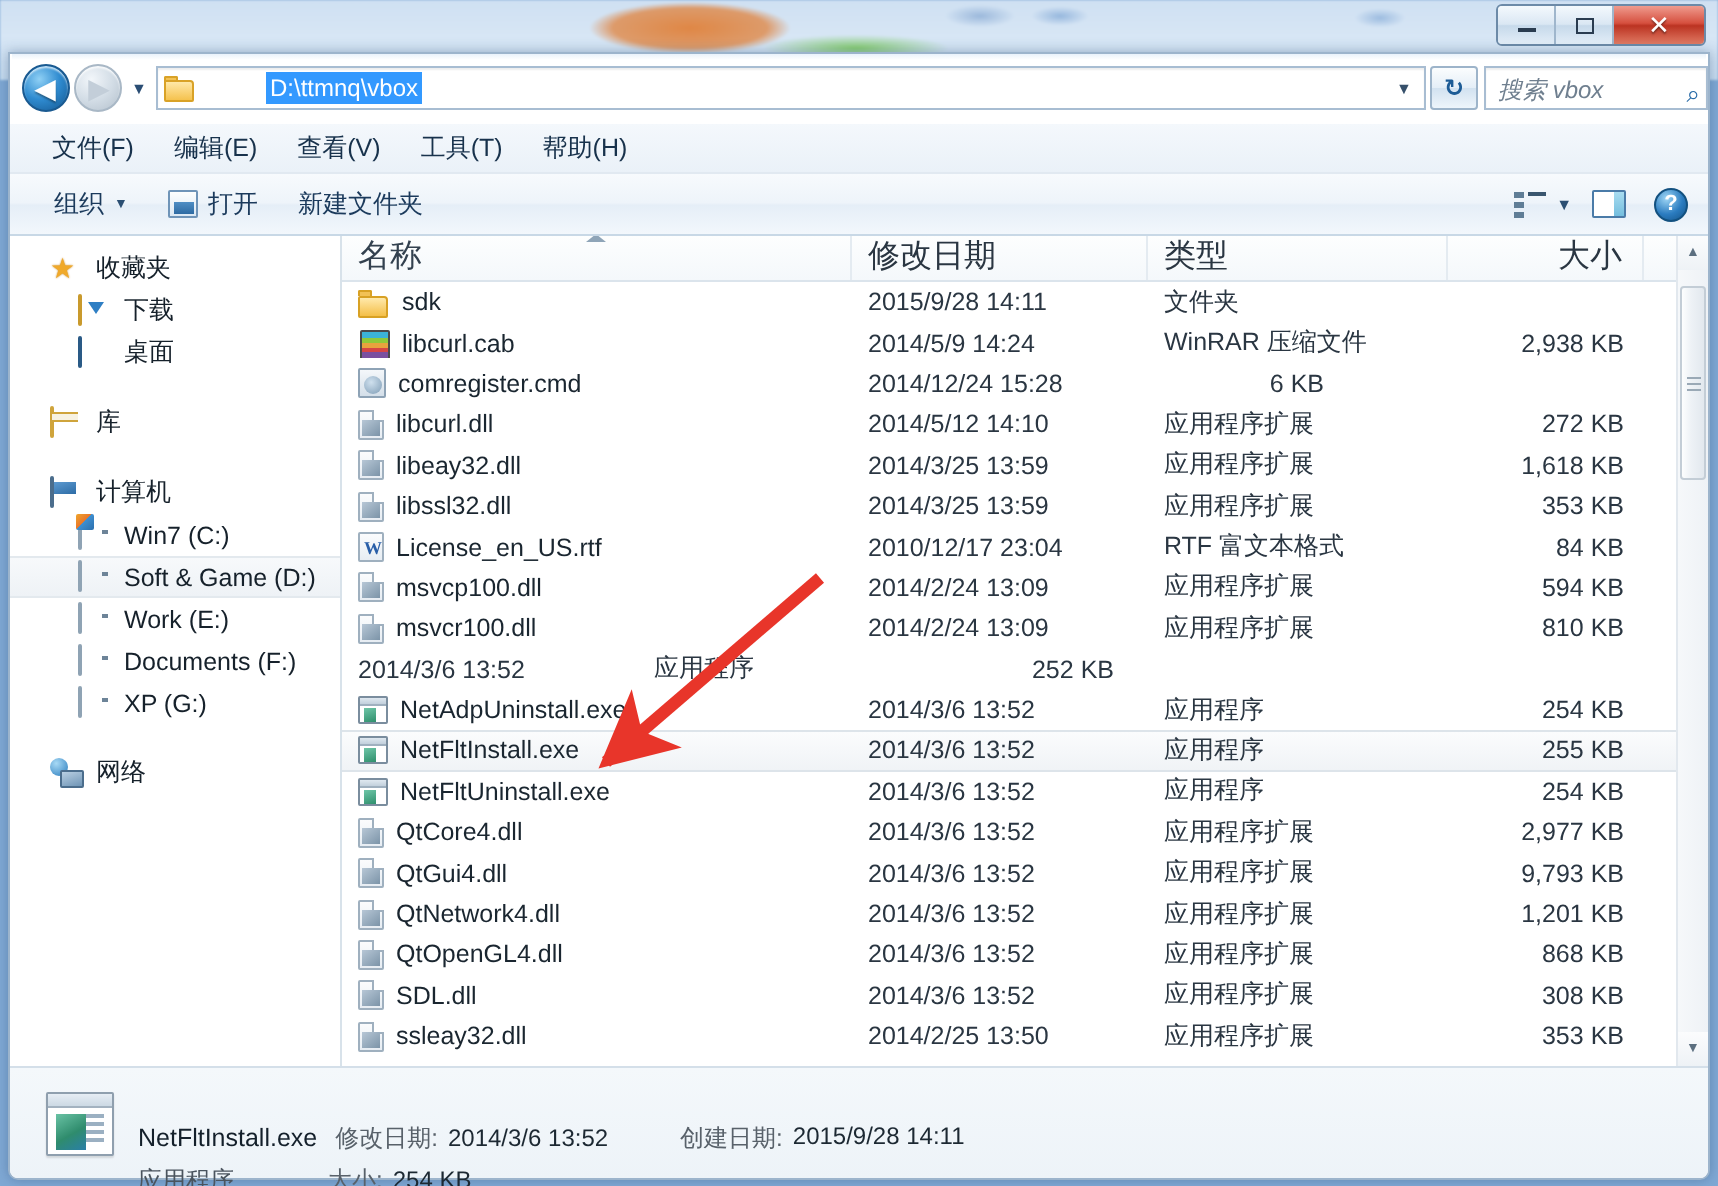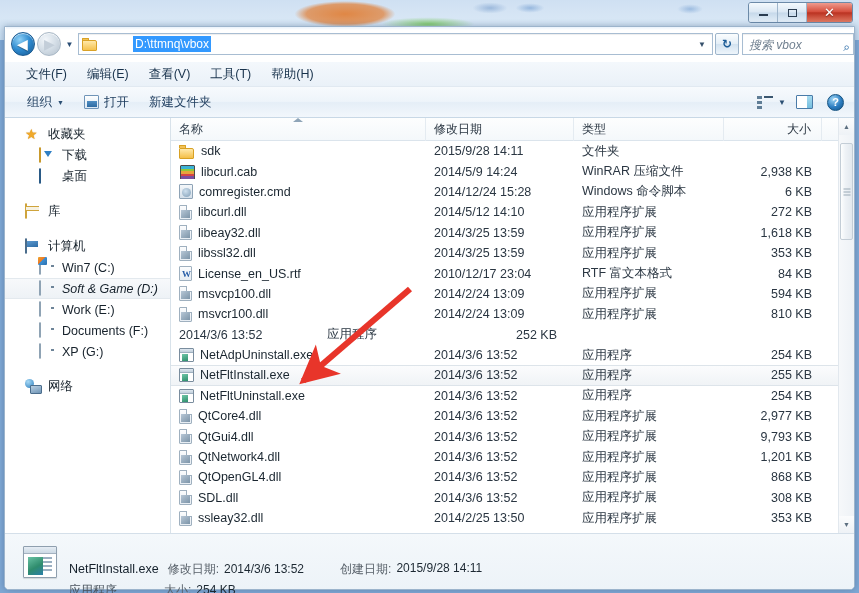--- a/index.html
+++ b/index.html
@@ -213,21 +213,21 @@
     width: 165px; background: #fff; padding-top: 6px;
     overflow: hidden; position: relative;
   }
   .sb-row {
     height: 21px; display: flex; align-items: center;
     padding-left: 20px; font-size: 12.5px; color: #16212b;
   }
   .sb-row.child { padding-left: 34px; }
   .sb-row.selected {
     background: linear-gradient(180deg,#f7f9fb,#eef2f6);
-    border-top: 1px solid #e3e9ee; border-bottom: 1px solid #e3e9ee; font-style: italic;
+    border-top: 1px solid #e3e9ee; border-bottom: 1px solid #e3e9ee;
   }
   .sb-gap { height: 14px; }
   .sb-ic { width: 17px; height: 15px; margin-right: 6px; flex: none; position: relative; }
 
   .ic-star { color:#f0a92a; font-size:14px; line-height:15px; text-shadow:0 0 1px #c07d10; }
   .ic-dl {
     width:13px;height:13px;margin-top:1px;
     background:linear-gradient(180deg,#fae29a,#eec05a);
     border:1px solid #c99a2d;border-radius:1px;
   }
@@ -273,24 +273,24 @@
     background:radial-gradient(circle at 35% 30%,#a7d9f5,#2a7cbd);}
   .ic-net::after{content:'';position:absolute;right:0;bottom:0;width:10px;height:7px;
     background:linear-gradient(160deg,#b9cfe2,#6f95b6);border:1px solid #4b6d8c;border-radius:1px;}
 
   .splitter { width: 1px; background: #d8e2ea; }
 
   
   .filelist { flex: 1; position: relative; overflow: hidden; background: #fff; }
 
   .colhead {
-    height: 23px; display: flex; align-items: flex-start;
+    height: 23px; display: flex; align-items: flex-end;
     background: linear-gradient(180deg,#fdfefe 0%,#f4f8fb 100%);
     border-bottom: 1px solid #dbe4ec;
-    font-size: 12px; color: #33414f;
+    font-size: 16px; color: #33414f;
   }
   .ch { position: relative; height: 23px; display:flex; align-items:center;
         padding-left: 8px; border-right: 1px solid #e4ebf1; }
   .ch.c-name { width: 255px; }
   .ch.c-date { width: 148px; }
   .ch.c-type { width: 150px; }
   .ch.c-size { width: 98px; justify-content: flex-end; padding-right: 10px; }
   .sortmark {
     position: absolute; left: 50%; top: 0; transform: translateX(-50%);
     width: 0; height: 0; border-left: 5px solid transparent;
@@ -611,21 +611,20 @@
             <div class="cell c-date">2014/5/9 14:24</div>
             <div class="cell c-type">WinRAR 压缩文件</div>
             <div class="cell c-size">2,938 KB</div>
           </div>
           <div class="row">
             <div class="cell c-name">
               <span class="ficon fi-cmd"></span>
               <span>comregister.cmd</span>
             </div>
             <div class="cell c-date">2014/12/24 15:28</div>
-            <div class="cell c-type">Windows 命令脚本</div>
             <div class="cell c-size">6 KB</div>
           </div>
           <div class="row">
             <div class="cell c-name">
               <span class="ficon fi-dll"></span>
               <span>libcurl.dll</span>
             </div>
             <div class="cell c-date">2014/5/12 14:10</div>
             <div class="cell c-type">应用程序扩展</div>
             <div class="cell c-size">272 KB</div>

